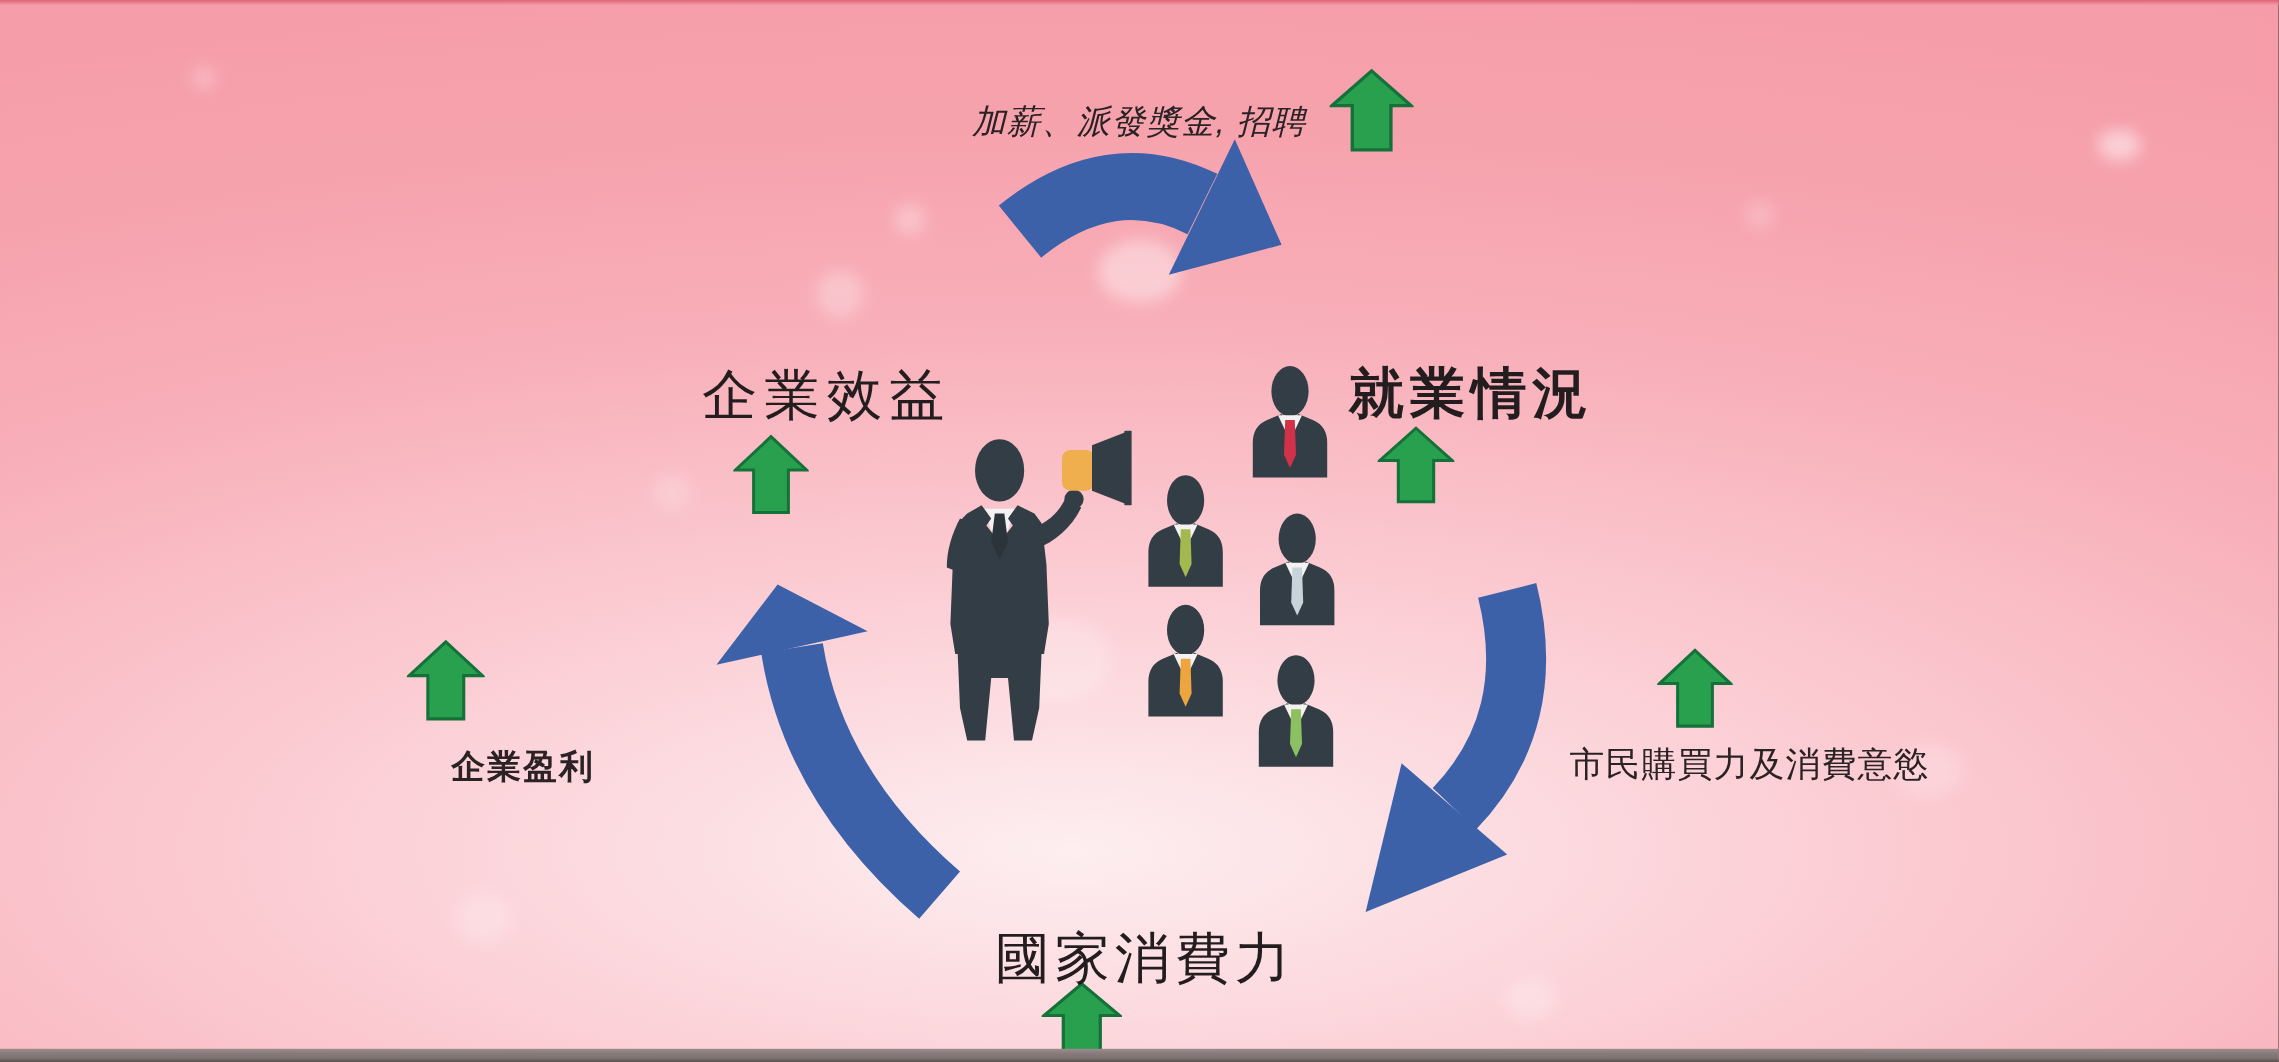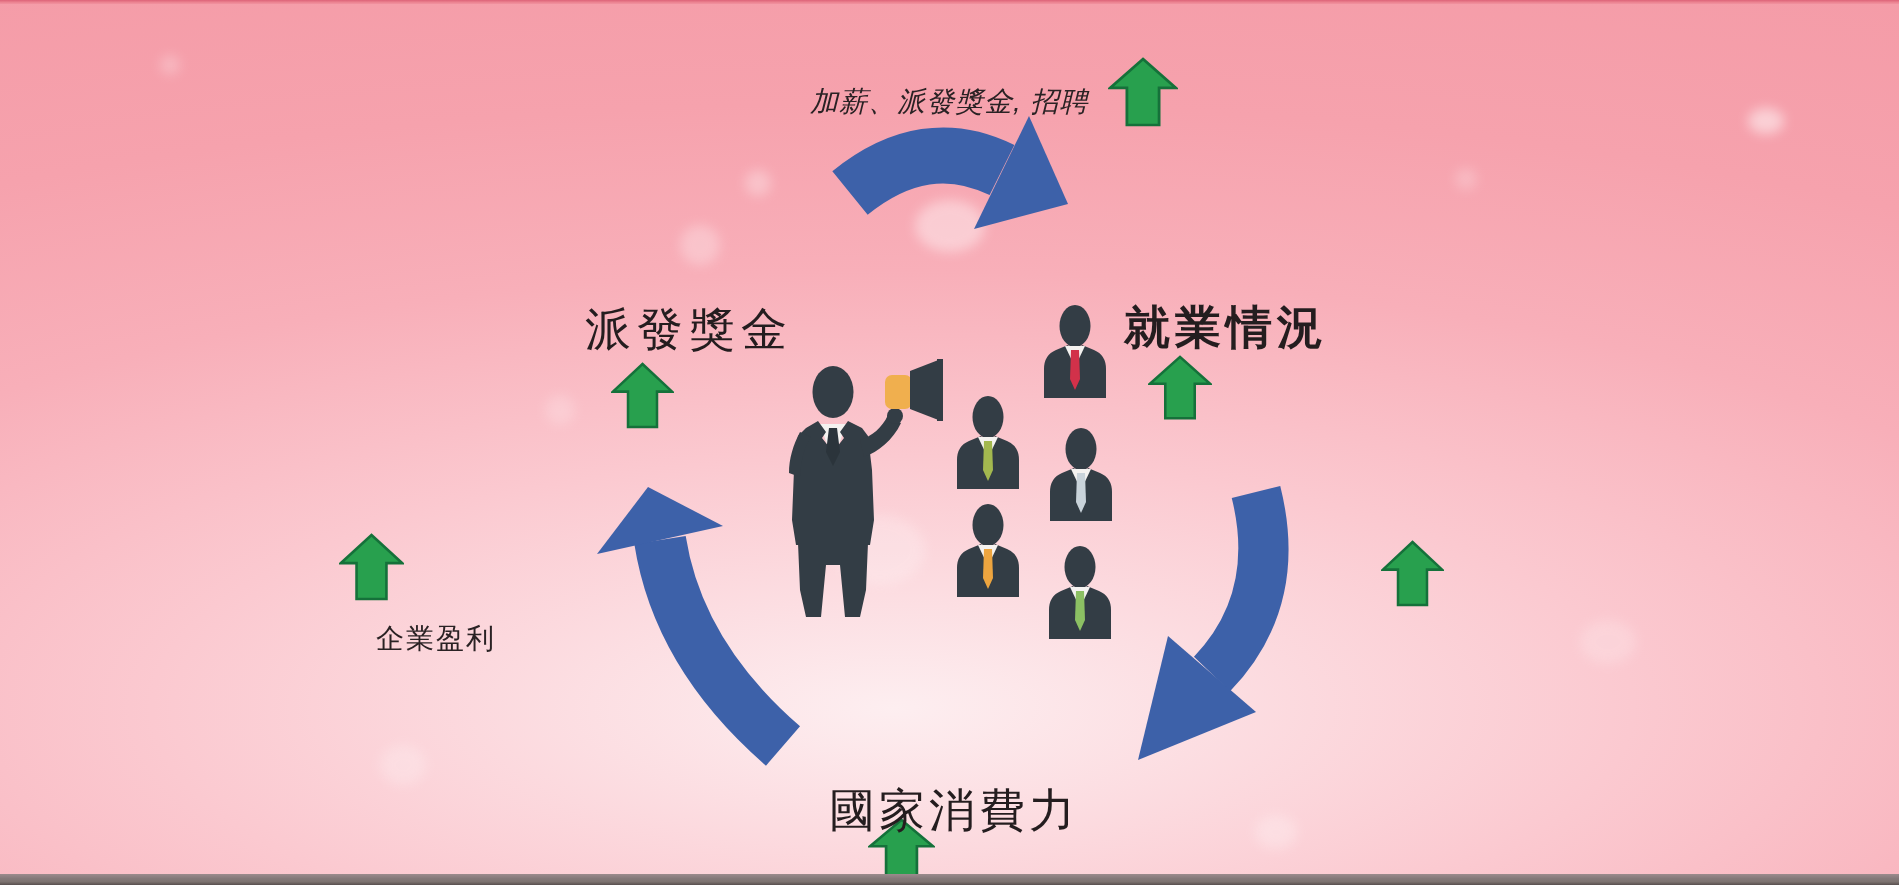--- a/index.html
+++ b/index.html
@@ -40,27 +40,27 @@
   .ua4{left:339px;top:533px;width:65px;height:68px;}
   .ua5{left:1381px;top:540px;width:63px;height:67px;}
   .ua6{left:868px;top:818px;width:67px;height:64px;}
 
   .node-label{
     position:absolute;z-index:3;color:#241d1f;
     font-size:46px;font-weight:500;white-space:nowrap;
   }
   .nl1{left:585px;top:299px;letter-spacing:6px;}
   .nl2{left:1124px;top:297px;letter-spacing:5px;font-weight:bold;}
-  .nl3{left:829px;top:768px;letter-spacing:4px;margin-top:12px;}
+  .nl3{left:829px;top:768px;letter-spacing:4px;}
   .ann-label{
     position:absolute;z-index:3;color:#2a2224;
     font-size:28px;font-weight:400;white-space:nowrap;letter-spacing:1px;
   }
   .an1{left:810px;top:83px;font-style:italic;}
-  .an2{left:376px;top:620px;letter-spacing:2px;}
+  .an2{left:376px;top:620px;letter-spacing:2px;font-weight:bold;}
   .an3{left:1308px;top:618px;font-size:29px;}
 </style>
 </head>
 <body>
 
 <div class="stage">
 
   <div class="top-edge"></div>
 
   <div class="bokeh b1"></div>
@@ -147,21 +147,22 @@
   <svg class="up-arrow ua4" viewBox="0 0 100 104" preserveAspectRatio="none">
     <polygon points="50,3 97,46 73,46 73,101 27,101 27,46 3,46" stroke-width="4" fill="#28a04e" stroke="#15713a"></polygon>
   </svg>
   <svg class="up-arrow ua5" viewBox="0 0 100 104" preserveAspectRatio="none">
     <polygon points="50,3 97,46 73,46 73,101 27,101 27,46 3,46" stroke-width="4" fill="#28a04e" stroke="#15713a"></polygon>
   </svg>
   <svg class="up-arrow ua6" viewBox="0 0 100 104" preserveAspectRatio="none">
     <polygon points="50,3 97,46 73,46 73,101 27,101 27,46 3,46" stroke-width="4" fill="#28a04e" stroke="#15713a"></polygon>
   </svg>
 
-  <div class="node-label nl1">派發獎金</div>
+  <div class="node-label nl1">企業效益</div>
   <div class="node-label nl2">就業情況</div>
   <div class="node-label nl3">國家消費力</div>
 
   <div class="ann-label an1">加薪、派發獎金, 招聘</div>
   <div class="ann-label an2">企業盈利</div>
+  <div class="ann-label an3">市民購買力及消費意慾</div>
 
   <div class="bottom-bar"></div>
 </div>
 
 </body></html>

